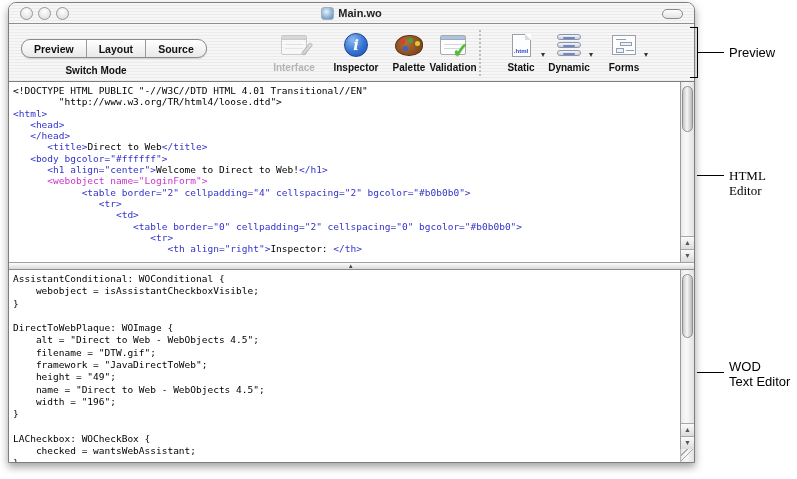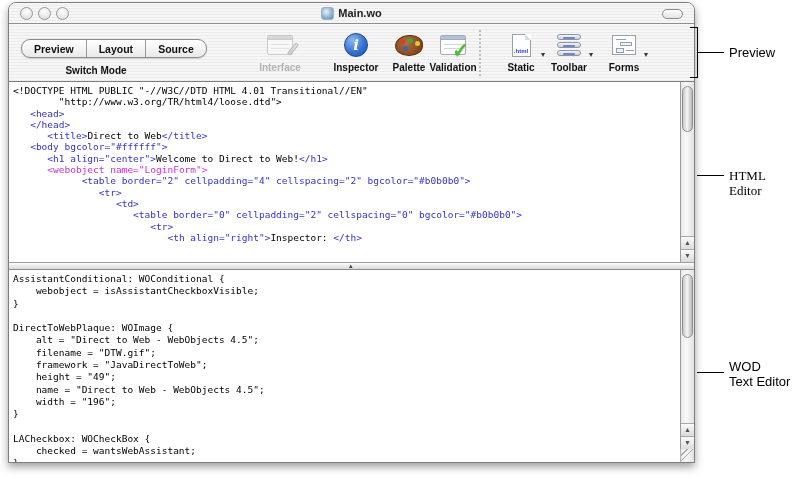--- a/index.html
+++ b/index.html
@@ -195,21 +195,21 @@
     </div>
 
     <div class="toolbar pinstripe">
       <div class="segctl">
         <button>Preview</button>
         <button>Layout</button>
         <button>Source</button>
       </div>
       <div class="segcaption">Switch Mode</div>
 
-      <div class="titem disabled" style="left:239px;">
+      <div class="titem disabled" style="left:253px;">
         <div class="ticon">
           <span class="win-mini icon-interface">
             <span class="bar"></span>
               <span class="ln" style="top:8px;"></span>
               <span class="ln" style="top:12px;"></span>
             <span class="pencil"></span>
           </span>
         </div>
         <div class="tlabel">Interface</div>
       </div>
@@ -260,41 +260,42 @@
 
       <div class="titem" style="left:528px;">
         <div class="ticon">
           <span class="icon-dynamic">
             <span class="btnrow"></span>
               <span class="btnrow"></span>
               <span class="btnrow"></span>
           </span>
           <span class="dd-arrow">▾</span>
         </div>
-        <div class="tlabel">Toolbar</div>
+        <div class="tlabel">Dynamic</div>
       </div>
 
       <div class="titem" style="left:583px;">
         <div class="ticon">
           <span class="icon-forms">
             <span class="f1"></span>
               <span class="f2"></span>
               <span class="f3"></span>
               <span class="f4"></span>
           </span>
           <span class="dd-arrow">▾</span>
         </div>
         <div class="tlabel">Forms</div>
       </div>
     </div>
 
     <div class="editor html-editor">
       <div class="code">
           <div class="cl"><span class="seg-p">&lt;!DOCTYPE HTML PUBLIC "-//W3C//DTD HTML 4.01 Transitional//EN"</span></div>
           <div class="cl"><span class="seg-p">        "http://www.w3.org/TR/html4/loose.dtd"&gt;</span></div>
+          <div class="cl"><span class="seg-t">&lt;html&gt;</span></div>
           <div class="cl"><span class="seg-p">   </span><span class="seg-t">&lt;head&gt;</span></div>
           <div class="cl"><span class="seg-p">   </span><span class="seg-t">&lt;/head&gt;</span></div>
           <div class="cl"><span class="seg-p">      </span><span class="seg-t">&lt;title&gt;</span><span class="seg-p">Direct to Web</span><span class="seg-t">&lt;/title&gt;</span></div>
           <div class="cl"><span class="seg-p">   </span><span class="seg-t">&lt;body bgcolor="#ffffff"&gt;</span></div>
           <div class="cl"><span class="seg-p">      </span><span class="seg-t">&lt;h1 align="center"&gt;</span><span class="seg-p">Welcome to Direct to Web!</span><span class="seg-t">&lt;/h1&gt;</span></div>
           <div class="cl"><span class="seg-p">      </span><span class="seg-w">&lt;webobject name="LoginForm"&gt;</span></div>
           <div class="cl"><span class="seg-p">            </span><span class="seg-t">&lt;table border="2" cellpadding="4" cellspacing="2" bgcolor="#b0b0b0"&gt;</span></div>
           <div class="cl"><span class="seg-p">               </span><span class="seg-t">&lt;tr&gt;</span></div>
           <div class="cl"><span class="seg-p">                  </span><span class="seg-t">&lt;td&gt;</span></div>
           <div class="cl"><span class="seg-p">                     </span><span class="seg-t">&lt;table border="0" cellpadding="2" cellspacing="0" bgcolor="#b0b0b0"&gt;</span></div>

